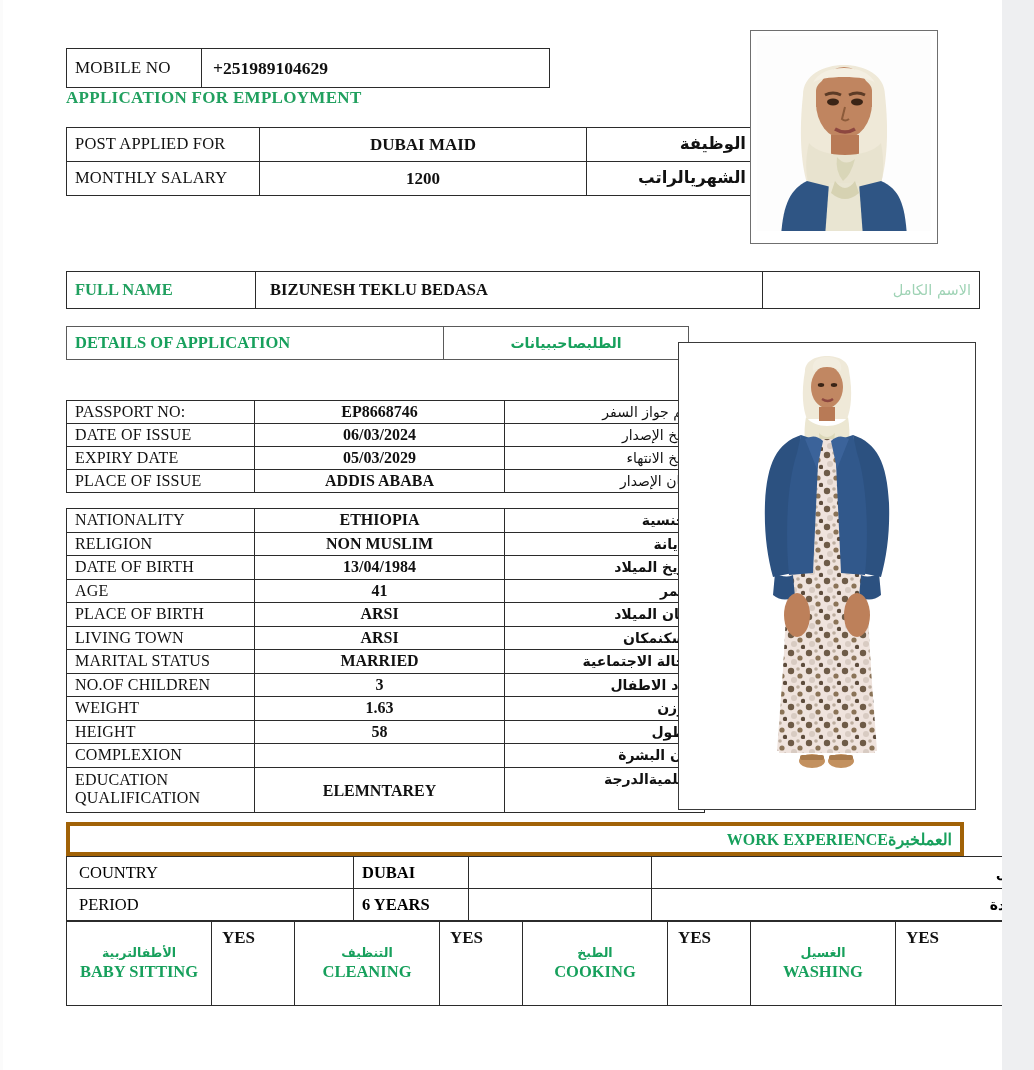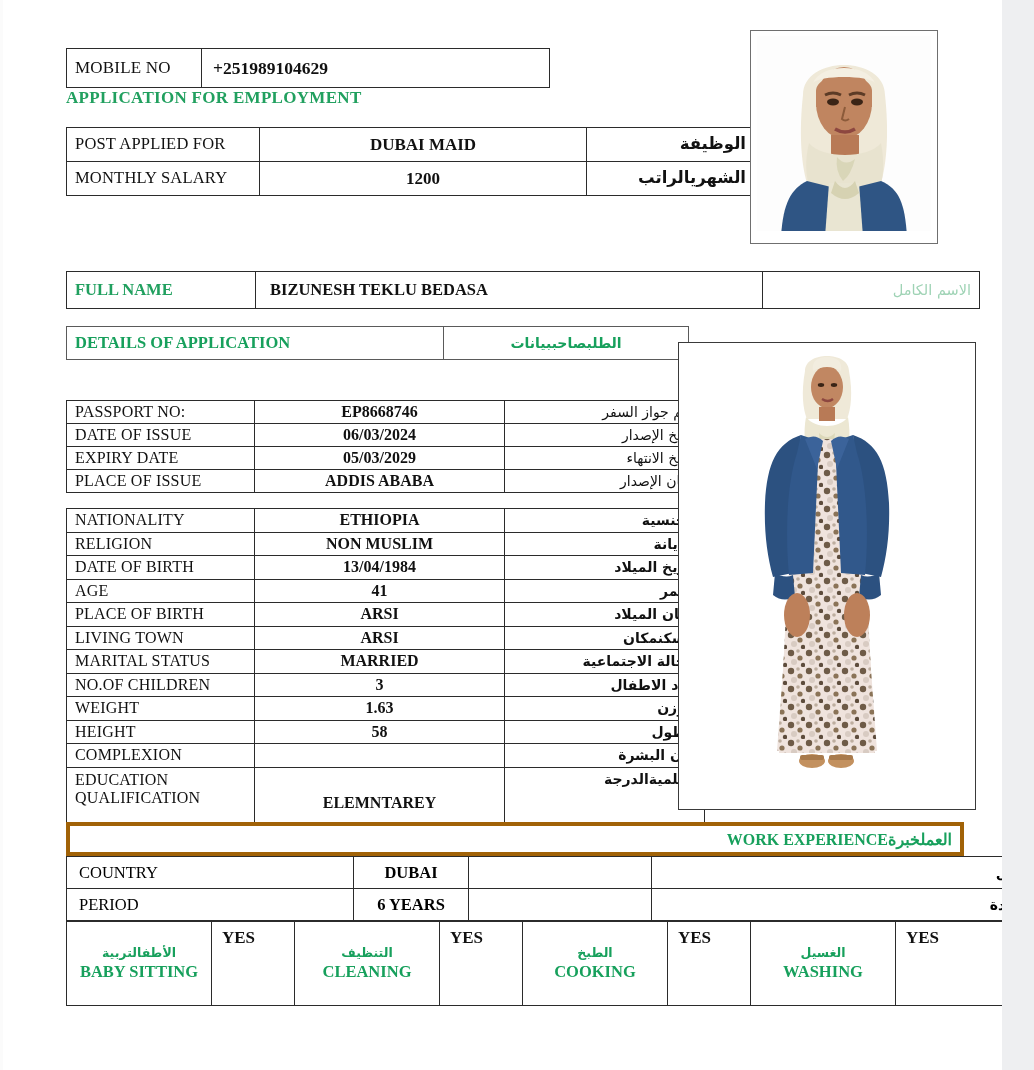--- a/index.html
+++ b/index.html
@@ -103,33 +103,33 @@
   #passport-table td.val { width: 233px; font-size: 16px; }
   #passport-table td.ar  { width: 183px; font-weight: normal; font-size: 14px; }
 
   
   #personal-table { left: 66px; top: 508px; width: 589px; }
   #personal-table td { height: 22.5px; font-size: 16px; }
   #personal-table td.lbl { width: 171px; }
   #personal-table td.val { width: 233px; font-size: 16px; }
   #personal-table td.ar  { width: 183px; font-size: 14px; }
   #personal-table td.tall { height: 40px; vertical-align: top; padding-top:3px;}
-  #personal-table td.tall.val { vertical-align: middle; padding-top:16px; }
+  #personal-table td.tall.val { vertical-align: middle; padding-top:4px; }
   #personal-table td.tall.ar  { vertical-align: top; padding-top:3px; }
 
   
   #work-wrap { position: absolute; left: 66px; top: 822px; width: 898px; }
   #work-head-table { position: relative; width: 898px; border-collapse: collapse; table-layout: fixed;}
   #work-head-table td { border: 4px solid #a16207; height: 26px; padding: 0 8px; text-align: right; }
   .we-title { color:#17a05c; font-weight: bold; font-size: 16px; }
 
   #work-table { position: relative; width: 898px; border-collapse: collapse; table-layout: fixed; }
   #work-table td { border: 1px solid #2b2b2b; height: 31px; padding: 0 8px; font-size: 16.5px; }
   #work-table td.w-lbl { width: 266px; text-align: left; padding-left: 12px; }
-  #work-table td.w-val { width: 98px; text-align: center; font-weight: bold; }
+  #work-table td.w-val { width: 98px; text-align: left; font-weight: bold; }
   #work-table td.w-mid { width: 166px; }
   #work-table td.w-ar  { width: 364px; text-align: right; font-weight: bold; font-size: 14px;
                          direction: rtl; font-family:"DejaVu Sans", sans-serif;}
 
   
   #skills-table { position: relative; width: 898px; border-collapse: collapse; table-layout: fixed; }
   #skills-table td { border: 1px solid #2b2b2b; height: 75px; padding: 2px 4px; vertical-align: middle; }
   #skills-table td.sk-name {
     text-align: center; color:#17a05c; font-weight: bold; font-size: 16.5px; line-height: 1.18;
   }

